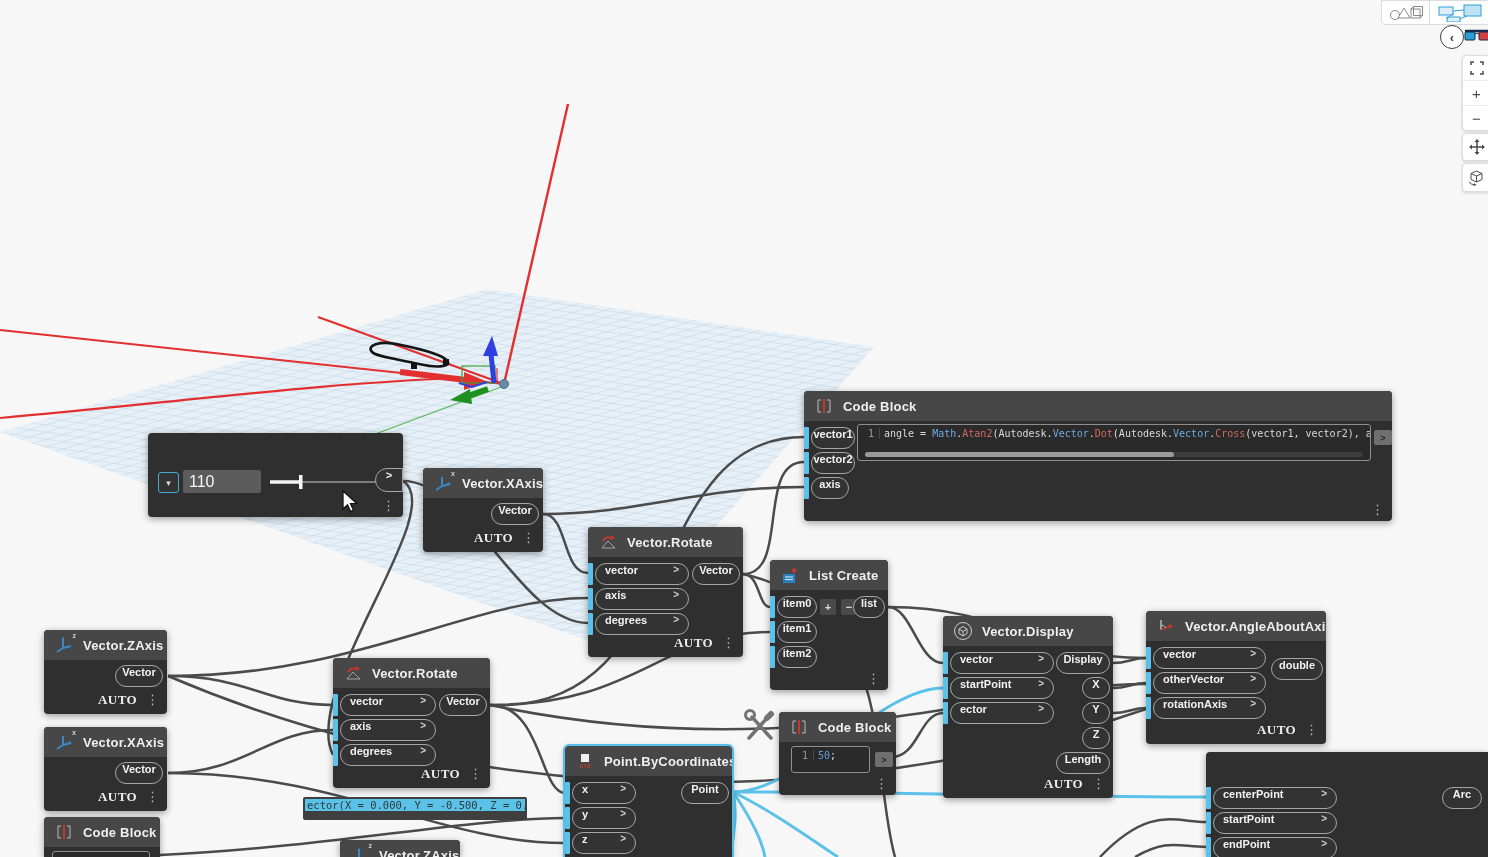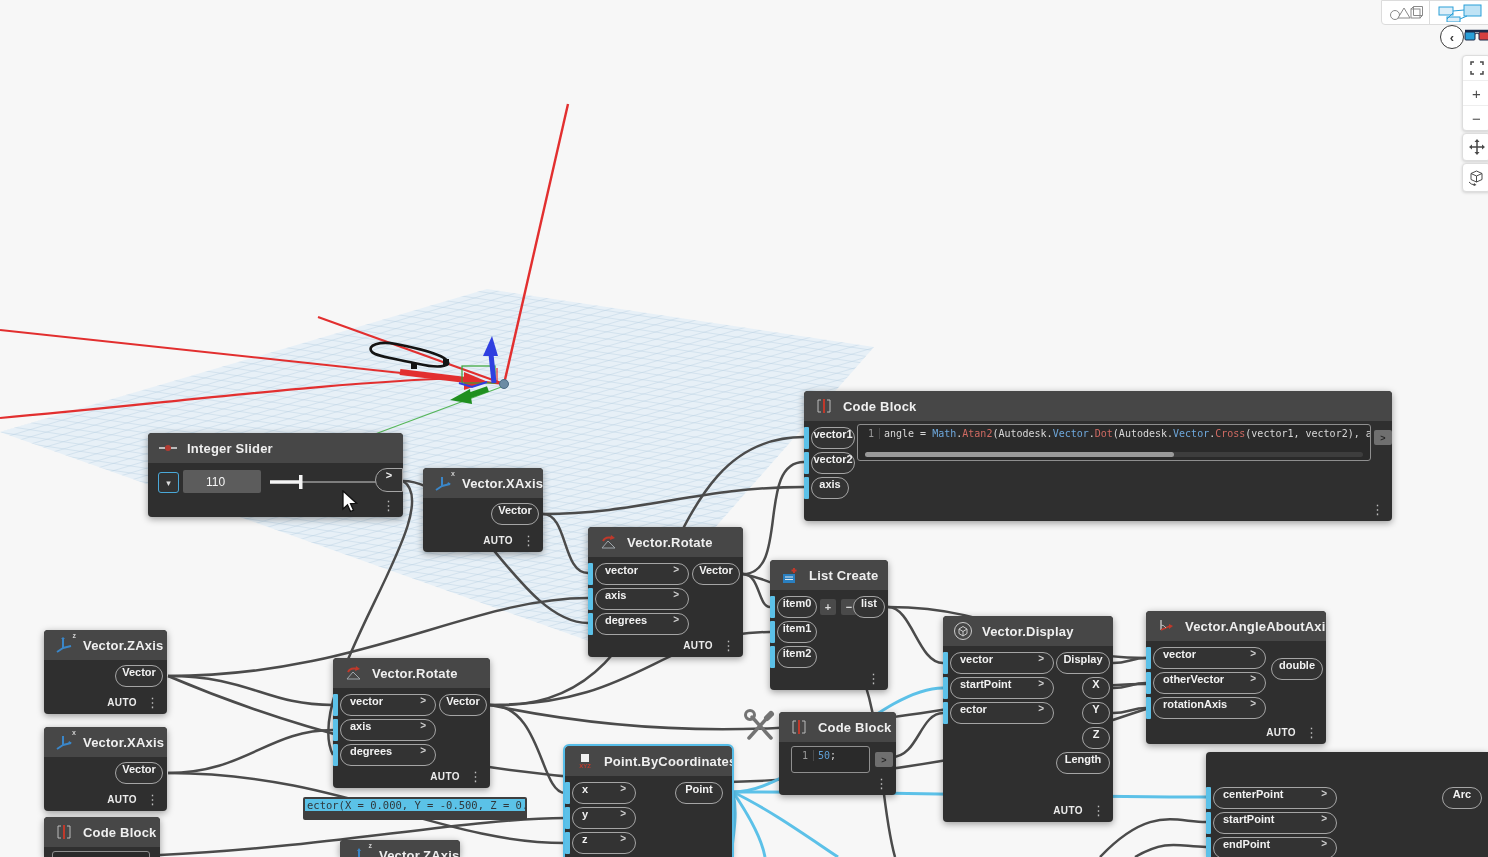--- a/index.html
+++ b/index.html
@@ -20,40 +20,40 @@
   .inports{position:absolute;left:0;top:36px;display:flex;flex-direction:column;gap:3px;}
   .prow{display:flex;align-items:center;height:22px;}
   .pbar{width:5px;height:22px;background:#5cc1e8;border-radius:1px;margin-right:2px;flex:none;}
   .pill{box-sizing:border-box;height:22px;border:1px solid #a5a5a5;border-radius:11px;
         background:#333;color:#f2f2f2;font-size:11px;font-weight:bold;
         display:flex;white-space:nowrap;}
   .pill.in{justify-content:space-between;padding:0 9px;}
   .pill.out{position:absolute;justify-content:center;padding:0 6px;}
   .chev{color:#cfcfcf;font-size:10px;margin-left:8px;}
   .lacing{position:absolute;bottom:6px;right:8px;display:flex;align-items:center;gap:9px;}
-  .auto{color:#ececec;font-size:10px;font-weight:bold;letter-spacing:.4px;}
+  .auto{color:#ececec;font-size:13px;font-weight:bold;letter-spacing:.4px;font-family:Liberation Serif, serif;}
   .kebab{color:#bdbdbd;font-size:13px;line-height:10px;cursor:pointer;}
   
   .codebox{position:absolute;box-sizing:border-box;background:#2a2a2a;border:1px solid #8f8f8f;
            border-radius:3px;font-family:"DejaVu Sans Mono",monospace;font-size:10px;
            color:#d8d8d8;overflow:hidden;white-space:nowrap;}
   .codeline{display:flex;padding:3px 0 0 0;}
   .lineno{color:#9a9a9a;min-width:16px;text-align:right;padding-right:5px;border-right:1px solid #4a4a4a;margin-right:4px;}
   .tk-blue{color:#6ea8dc;}
   .tk-red{color:#cf6a62;}
   .tk-num{color:#5f9fd6;}
   .hscroll{position:absolute;left:7px;right:7px;bottom:3px;height:5px;background:#3d3d3d;border-radius:3px;}
   .hscroll .thumb{width:62%;height:5px;background:#9a9a9a;border-radius:3px;}
   .outbox{position:absolute;width:18px;height:15px;background:#6f6f6f;border-radius:2px;
           color:#262626;font-size:9px;font-weight:bold;display:flex;align-items:center;justify-content:center;}
   
   .dd-btn{position:absolute;left:10px;top:39px;width:19px;height:19px;border:1.5px solid #4aa8d8;
           border-radius:3px;background:#333;color:#dedede;font-size:9px;display:flex;align-items:center;justify-content:center;}
   .val-box{position:absolute;left:35px;top:37px;width:78px;height:23px;background:#5c5c5c;border-radius:2px;
-           color:#f5f5f5;font-size:12px;display:flex;align-items:center;padding-left:23px;box-sizing:border-box;}
+           color:#f5f5f5;font-size:16px;display:flex;align-items:center;padding-left:6px;box-sizing:border-box;}
   .lc-btn{width:16px;height:16px;background:#4a4a4a;border-radius:2px;color:#dcdcdc;font-size:11px;
           display:flex;align-items:center;justify-content:center;font-weight:bold;}
   
   .preview{position:absolute;background:#3f3f3f;border-radius:2px;padding:2px 2px;z-index:6;overflow:hidden;}
   .preview span{display:block;background:#5bc2e7;color:#30383c;font-family:"DejaVu Sans Mono",monospace;
                 font-size:10.5px;white-space:nowrap;padding:0 2px;}
   
   .tr-btn{position:absolute;background:#fff;border:1px solid #dcdcdc;display:flex;align-items:center;
           justify-content:center;z-index:8;}
   .circ-btn{position:absolute;width:22px;height:22px;border:1.5px solid #3c3c3c;border-radius:50%;background:#fff;
@@ -150,30 +150,20 @@
 </svg>
 
 <svg class="layer" width="40" height="40" style="left:741px;top:708px;z-index:2">
   <path d="M8 30 L26 10" stroke="#737373" stroke-width="3.5" stroke-linecap="round"></path>
   <path d="M26 10 l4 -4" stroke="#737373" stroke-width="6" stroke-linecap="round"></path>
   <path d="M11 9 L30 30" stroke="#737373" stroke-width="3.5" stroke-linecap="round"></path>
   <circle cx="9" cy="7" r="4.5" fill="none" stroke="#737373" stroke-width="3"></circle>
 </svg>
 
 <div class="node" style="left:148px;top:433px;width:255px;height:84px">
-  <div class="hdr">
-    <span class="ic">
-      <svg width="18" height="10">
-            <path d="M0 5 H6" stroke="#bbb" stroke-width="2"></path>
-            <circle cx="9" cy="5" r="3" fill="#b23b32"></circle>
-            <path d="M12 5 H18" stroke="#bbb" stroke-width="2"></path>
-          </svg>
-    </span>
-    <span class="ttl">Integer Slider</span>
-  </div>
   <div class="dd-btn">
         <span>▾</span>
       </div>
   <div class="val-box">
         <span>110</span>
       </div>
   <svg width="116" height="16" style="position:absolute;left:120px;top:41px">
     <path d="M2 8 H108" stroke="#9a9a9a" stroke-width="1.5"></path>
     <path d="M2 8 H32" stroke="#f5f5f5" stroke-width="3.5"></path>
     <rect x="31" y="1" width="3.5" height="14" fill="#f5f5f5"></rect>
@@ -337,21 +327,21 @@
         </div>
   </div>
   <div class="pill out" style="top:36px;right:3px;width:32px">
     <span>list</span>
   </div>
   <div class="lacing">
         <span class="kebab">⋮</span>
       </div>
 </div>
 
-<div class="node" style="left:943px;top:616px;width:170px;height:206px">
+<div class="node" style="left:943px;top:616px;width:170px;height:182px">
   <div class="hdr">
     <span class="ic">
       <svg width="20" height="20">
             <circle cx="10" cy="10" r="8.5" stroke="#ccc" fill="none"></circle>
             <path d="M6 8 l4 -2.5 4 2.5 v4.5 l-4 2.5 -4 -2.5 z M6 8 l4 2.5 4 -2.5 M10 10.5 v4.5" stroke="#ccc" fill="none" stroke-width="1"></path>
           </svg>
     </span>
     <span class="ttl">Vector.Display</span>
   </div>
   <div class="inports">
@@ -493,21 +483,21 @@
           </span>
     </div>
     <div class="prow">
       <span class="pbar"></span>
       <span class="pill in" style="width:64px">
             <span>z</span>
             <span class="chev">&gt;</span>
           </span>
     </div>
   </div>
-  <div class="pill out" style="top:36px;right:9px;width:48px">
+  <div class="pill out" style="top:36px;right:3px;width:48px">
     <span>Point</span>
   </div>
 </div>
 
 <div class="node" style="left:1206px;top:752px;width:282px;height:105px;border-radius:4px 0 0 0">
   <div class="inports" style="top:35px">
     <div class="prow">
       <span class="pbar"></span>
       <span class="pill in" style="width:124px">
             <span>centerPoint</span>

